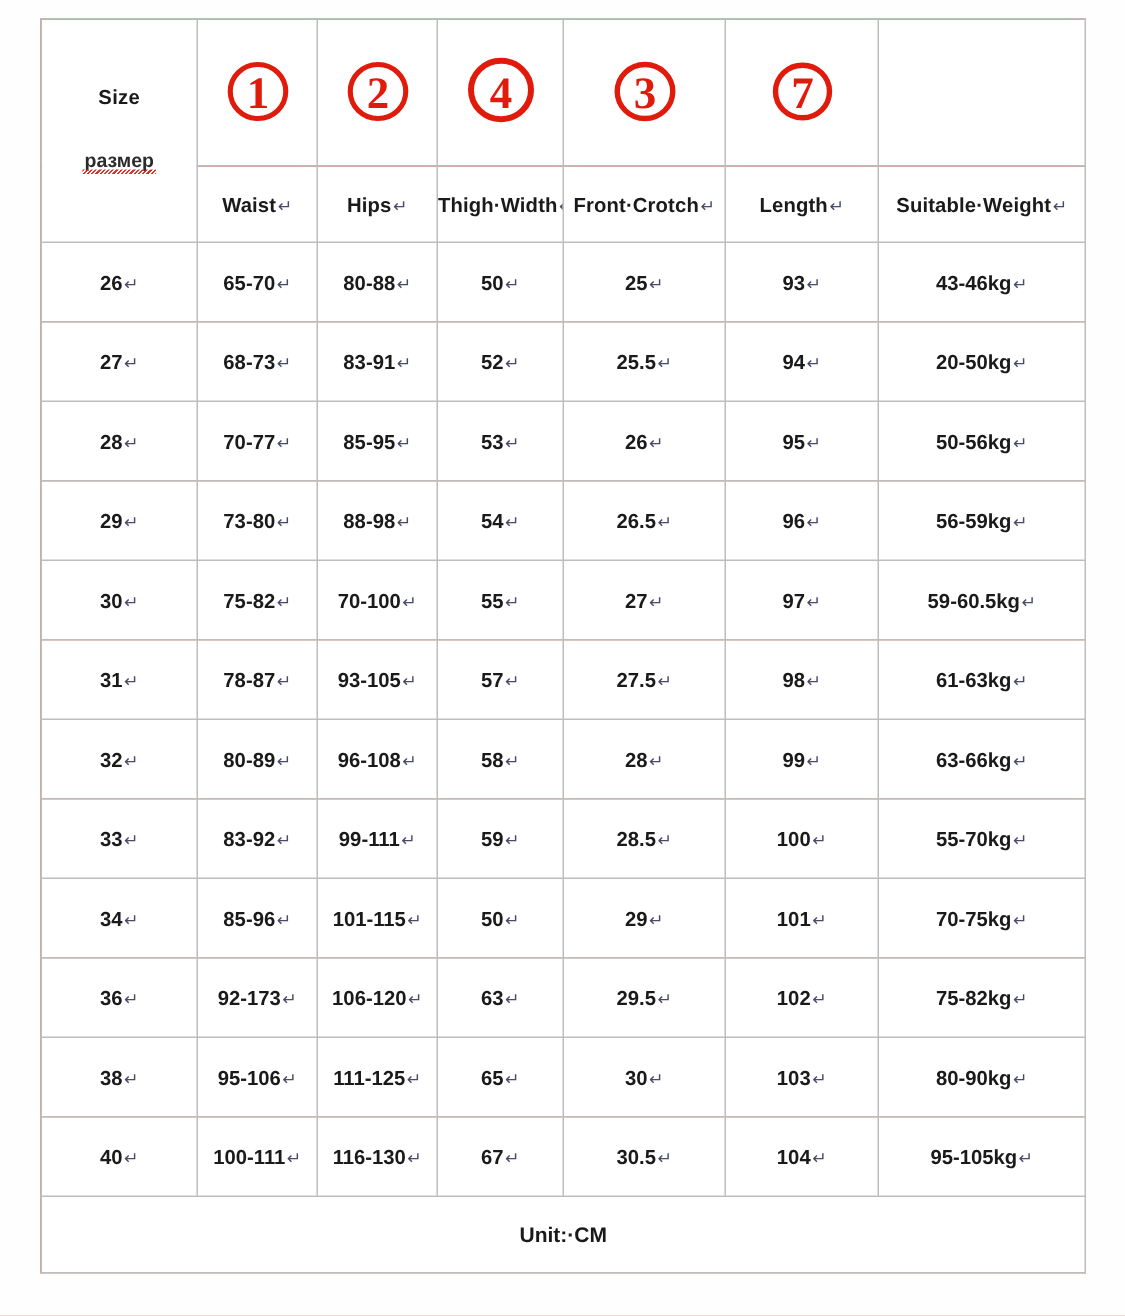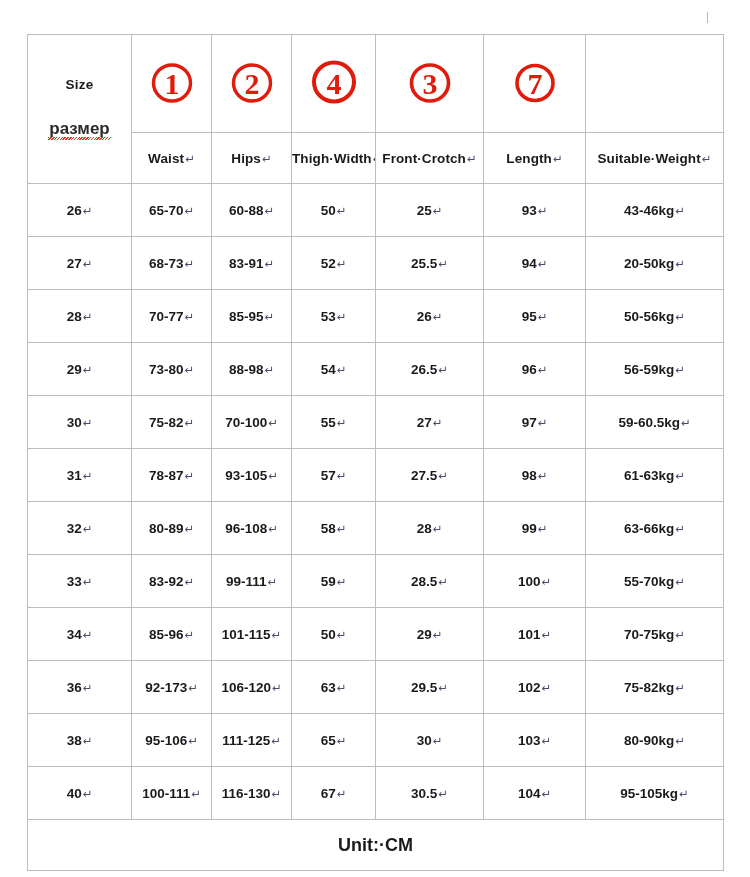--- a/index.html
+++ b/index.html
@@ -32,21 +32,21 @@
     left: 707px;
     top: 12px;
     width: 1px;
     height: 11px;
     background: #b9b9b9;
   }
 
   table.size-table {
     position: absolute;
     left: 27px;
-    top: 34px;
+    top: 12px;
     width: 696px;
     border-collapse: collapse;
     table-layout: fixed;
     background: #c2410c;
   }
 
   table.size-table td {
     border: 1px solid #bdbdbd;
     text-align: center;
     vertical-align: middle;
@@ -83,21 +83,21 @@
     height: 100%;
   }
   .size-en {
     font-weight: bold;
     font-size: 13.5px;
     letter-spacing: .2px;
     margin-bottom: 29px;
   }
   .size-ru {
     font-weight: bold;
-    font-size: 17px;
+    font-size: 13px;
     color: #2b2b2b;
     position: relative;
     display: inline-block;
     padding-bottom: 3px;
   }
   
   .size-ru::after {
     content: "";
     position: absolute;
     left: -1px;
@@ -144,21 +144,21 @@
     color: #4a4a6a;
     padding-left: 1px;
   }
 
   
   tr.data-row td { height: 52px; font-size: 13.5px; }
 
   
   tr.footer-row td {
     height: 50px;
-    font-size: 18px;
+    font-size: 14px;
     font-weight: bold;
   }
 </style>
 </head>
 <body>
 
 <div id="page">
 
   <div class="corner-tick"></div>
 
@@ -231,21 +231,21 @@
         <td class="label-cell"><span>Front·Crotch</span><span class="pilcrow">↵</span></td>
         <td class="label-cell"><span>Length</span><span class="pilcrow">↵</span></td>
         <td class="label-cell"><span>Suitable·Weight</span><span class="pilcrow">↵</span></td>
       </tr>
 
       </tbody>
       <tbody id="data-rows">
         <tr class="data-row">
           <td><span>26</span><span class="pilcrow">↵</span></td>
           <td><span>65-70</span><span class="pilcrow">↵</span></td>
-          <td><span>60-88</span><span class="pilcrow">↵</span></td>
+          <td><span>80-88</span><span class="pilcrow">↵</span></td>
           <td><span>50</span><span class="pilcrow">↵</span></td>
           <td><span>25</span><span class="pilcrow">↵</span></td>
           <td><span>93</span><span class="pilcrow">↵</span></td>
           <td><span>43-46kg</span><span class="pilcrow">↵</span></td>
         </tr>
         <tr class="data-row">
           <td><span>27</span><span class="pilcrow">↵</span></td>
           <td><span>68-73</span><span class="pilcrow">↵</span></td>
           <td><span>83-91</span><span class="pilcrow">↵</span></td>
           <td><span>52</span><span class="pilcrow">↵</span></td>

